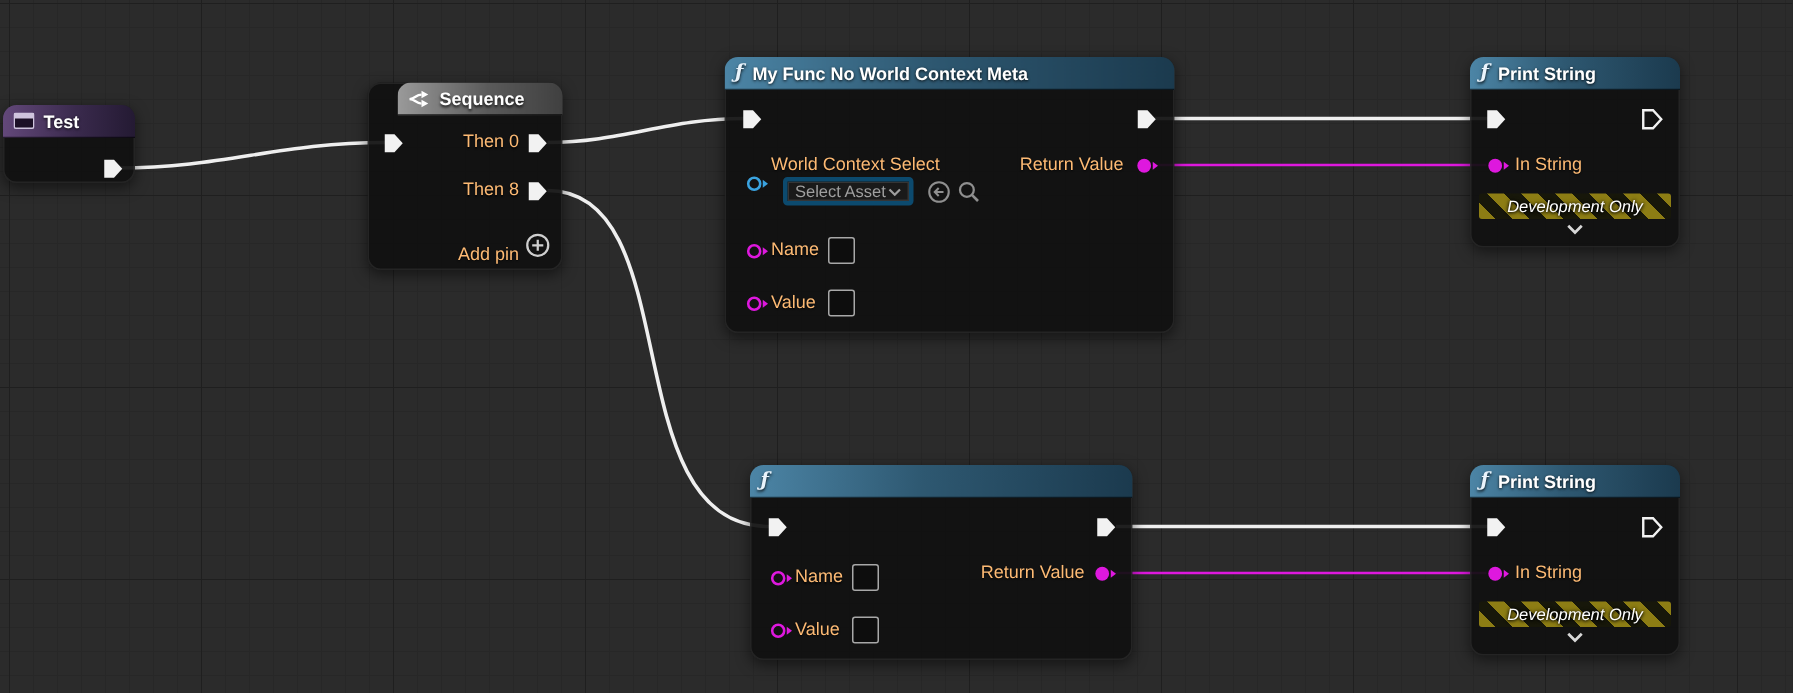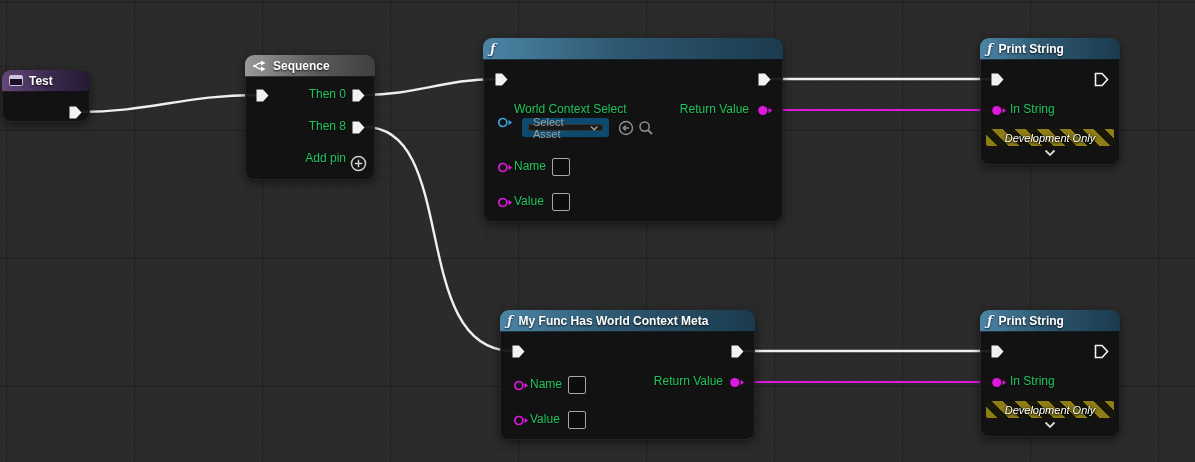--- a/index.html
+++ b/index.html
@@ -14,28 +14,28 @@
     background-size:128px 128px,128px 128px,16px 16px,16px 16px;
     background-position:6px 2px;}
   .wires{position:absolute;left:0;top:0;}
   .node{position:absolute;background:rgba(16,16,16,0.93);border-radius:9px;
     box-shadow:0 3px 9px rgba(0,0,0,0.5), inset 0 0 0 1px rgba(255,255,255,0.08);}
   .hdr{height:22px;border-radius:9px 9px 0 0;display:flex;align-items:center;gap:6px;
     padding:0 8px 0 7px;color:#fff;font-size:12px;font-weight:bold;
     text-shadow:0 1px 2px rgba(0,0,0,.85);border-bottom:1px solid rgba(0,0,0,.6);
     white-space:nowrap;overflow:hidden;}
   .hdr.blue{background:linear-gradient(to right,#4c85a6,#2e5871 45%,#1b3a4e);}
-  .hdr.gray{background:linear-gradient(to right,#9a9a9a,#5a5a5a 55%,#404040);}
+  .hdr.gray{background:linear-gradient(to right,#9a9a9a,#5a5a5a 55%,#404040);margin-left:20px;}
   .hdr.purple{background:linear-gradient(to right,#63487a,#3a2a4d 55%,#241a33);}
   .ficon{font-style:italic;font-family:"DejaVu Serif",serif;font-size:13px;
     font-weight:bold;color:#eaf4fc;flex:0 0 auto;}
   .pin{position:absolute;}
-  .label{position:absolute;font-size:12px;color:#22c55e;line-height:15px;white-space:nowrap;
+  .label{position:absolute;font-size:12px;color:#fdba74;line-height:15px;white-space:nowrap;
     text-shadow:0 1px 1px rgba(0,0,0,.7);}
-  .combo{position:absolute;height:19px;background:#1a1a1a;border:6px solid #0c4a6e;
+  .combo{position:absolute;height:19px;background:#1a1a1a;border:3px solid #0c4a6e;
     box-shadow:inset 0 0 0 1px #353535;border-radius:3px;color:#9f9f9f;font-size:11px;
     display:flex;align-items:center;justify-content:space-between;padding:0 5px;}
   .inputbox{position:absolute;width:18px;height:18px;background:#0d0d0d;
     border:1px solid #a8a8a8;border-radius:2px;color:#e8e8e8;font-size:11px;padding:0 2px;}
   .devbanner{position:absolute;height:17px;border-radius:2px;
     background:repeating-linear-gradient(45deg,#8d7d14 0 8px,#17170a 8px 16px);
     display:flex;align-items:center;justify-content:center;font-size:11px;color:#fff;
     text-shadow:0 1px 2px #000,0 0 3px #000;white-space:nowrap;font-style:italic;}
   .iconbtn{position:absolute;cursor:pointer;}
   .chev{position:absolute;left:50%;transform:translateX(-50%);cursor:pointer;}
@@ -81,30 +81,31 @@
       <polygon points="1.5,1.5 8,1.5 13.5,7.5 8,13.5 1.5,13.5" fill="#f2f2f2"></polygon>
     </svg>
     <span class="label" style="right:29px;top:32px">Then 0</span>
     <svg class="pin" style="left:105.5px;top:32.5px" width="15" height="15">
       <polygon points="1.5,1.5 8,1.5 13.5,7.5 8,13.5 1.5,13.5" fill="#f2f2f2"></polygon>
     </svg>
     <span class="label" style="right:29px;top:64px">Then 8</span>
     <svg class="pin" style="left:105.5px;top:64.5px" width="15" height="15">
       <polygon points="1.5,1.5 8,1.5 13.5,7.5 8,13.5 1.5,13.5" fill="#f2f2f2"></polygon>
     </svg>
-    <span class="label" style="right:29px;top:96px">Add pin</span>
+    <span class="label" style="right:29px;top:107px">Add pin</span>
     <svg class="iconbtn" style="left:105px;top:100px" width="17" height="17" viewBox="0 0 17 17">
       <circle cx="8.5" cy="8.5" r="7" fill="none" stroke="#cfcfcf" stroke-width="1.5"></circle>
       <path d="M8.5,4.8 V12.2 M4.8,8.5 H12.2" stroke="#cfcfcf" stroke-width="1.5"></path>
     </svg>
   </div>
 
   <div class="node" style="left:483px;top:38px;width:300px;height:184px">
     <div class="hdr blue">
       <span class="ficon">ƒ</span>
+      <span>My Func No World Context Meta</span>
     </div>
     <svg class="pin" style="left:10.5px;top:33.5px" width="15" height="15">
       <polygon points="1.5,1.5 8,1.5 13.5,7.5 8,13.5 1.5,13.5" fill="#f2f2f2"></polygon>
     </svg>
     <svg class="pin" style="left:273.5px;top:33.5px" width="15" height="15">
       <polygon points="1.5,1.5 8,1.5 13.5,7.5 8,13.5 1.5,13.5" fill="#f2f2f2"></polygon>
     </svg>
     <span class="label" style="right:34px;top:64px">Return Value</span>
     <svg class="pin" style="left:274.2px;top:65.5px" width="16" height="13">
       <circle cx="5.8" cy="6.5" r="4.6" fill="#de18de"></circle>
@@ -163,21 +164,20 @@
       <span>Development Only</span>
     </div>
     <svg class="chev" style="top:111px" width="12" height="8" viewBox="0 0 12 8">
       <path d="M1.5,1.5 L6,6 L10.5,1.5" stroke="#d8d8d8" stroke-width="1.8" fill="none"></path>
     </svg>
   </div>
 
   <div class="node" style="left:500px;top:310px;width:255px;height:130px">
     <div class="hdr blue">
       <span class="ficon">ƒ</span>
-      <span>My Func Has World Context Meta</span>
     </div>
     <svg class="pin" style="left:10.5px;top:33.5px" width="15" height="15">
       <polygon points="1.5,1.5 8,1.5 13.5,7.5 8,13.5 1.5,13.5" fill="#f2f2f2"></polygon>
     </svg>
     <svg class="pin" style="left:229.5px;top:33.5px" width="15" height="15">
       <polygon points="1.5,1.5 8,1.5 13.5,7.5 8,13.5 1.5,13.5" fill="#f2f2f2"></polygon>
     </svg>
     <span class="label" style="right:32px;top:64px">Return Value</span>
     <svg class="pin" style="left:229.2px;top:65.5px" width="16" height="13">
       <circle cx="5.8" cy="6.5" r="4.6" fill="#de18de"></circle>

